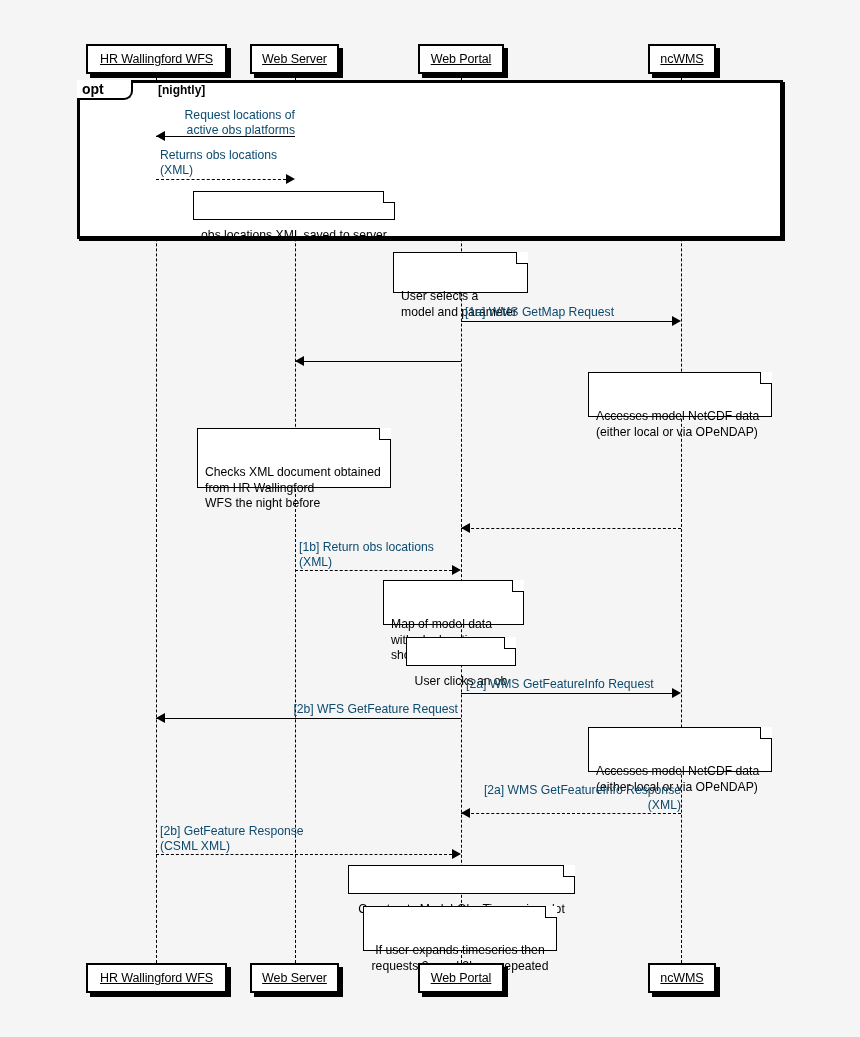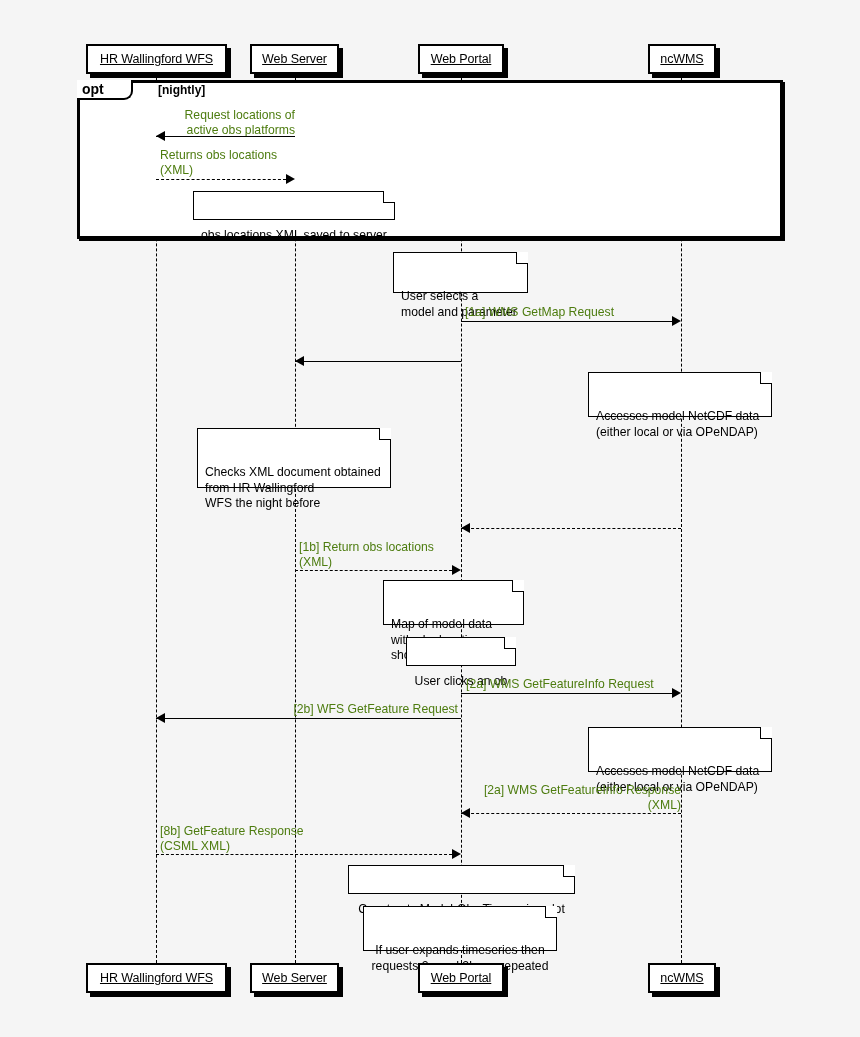--- a/index.html
+++ b/index.html
@@ -115,21 +115,21 @@
     border-left: 9px solid #000;
   }
   .arrowhead.open-left {
     border-top: 5px solid transparent;
     border-bottom: 5px solid transparent;
     border-right: 9px solid #000;
   }
   .msg-label {
     position: absolute;
     font-size: 12.2px;
-    color: #4d7c0f;
+    color: #0c4a6e;
     line-height: 1.25;
     white-space: pre-line;
     background: transparent;
   }
   .msg-label.right { text-align: right; }
   .msg-label.left { text-align: left; }
 </style>
 </head>
 <body>
 
@@ -218,21 +218,21 @@
     <span class="dogear"></span>
     <span>Accesses model NetCDF data
 (either local or via OPeNDAP)</span>
   </div>
 
   <div class="msg-label right" style="left:466px; top:783px; width:215px;">[2a] WMS GetFeatureInfo Response
 (XML)</div>
   <div class="msg-line dashed" style="left:461px; top:813px; width:220px;"></div>
   <div class="arrowhead open-left" style="left:461px; top:808px;"></div>
 
-  <div class="msg-label left" style="left:160px; top:824px; width:200px;">[8b] GetFeature Response
+  <div class="msg-label left" style="left:160px; top:824px; width:200px;">[2b] GetFeature Response
 (CSML XML)</div>
   <div class="msg-line dashed" style="left:156px; top:854px; width:296px;"></div>
   <div class="arrowhead open-right" style="left:452px; top:849px;"></div>
 
   <div class="note center" style="left:348px; top:865px; width:227px; height:29px;">
     <span class="dogear"></span>
     <span>Constructs Model-Obs Timeseries plot</span>
   </div>
 
   <div class="note center" style="left:363px; top:906px; width:194px; height:45px;">

